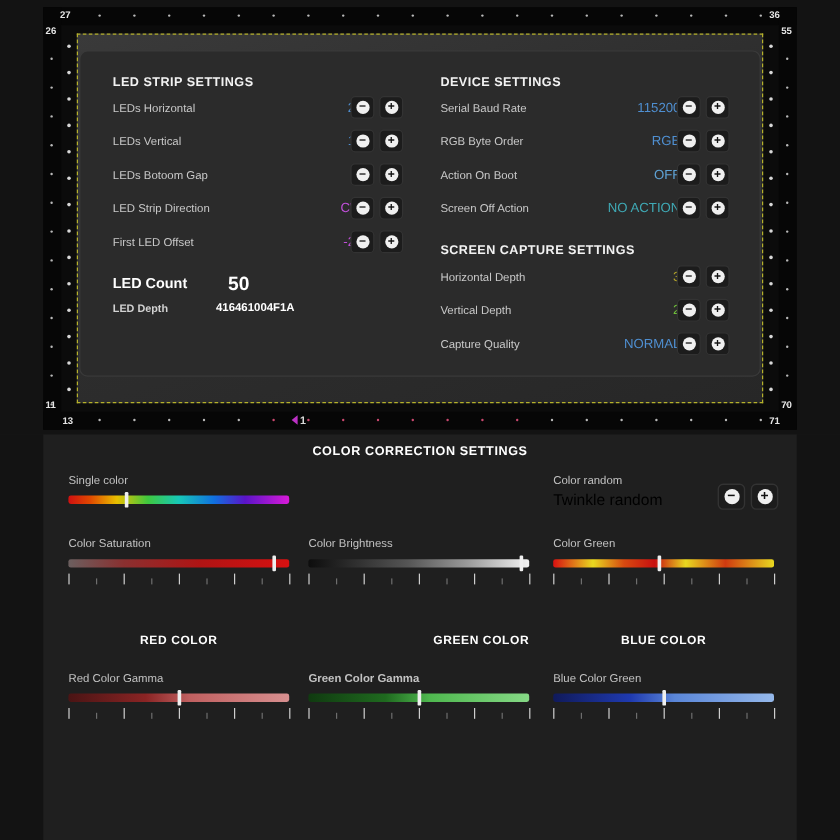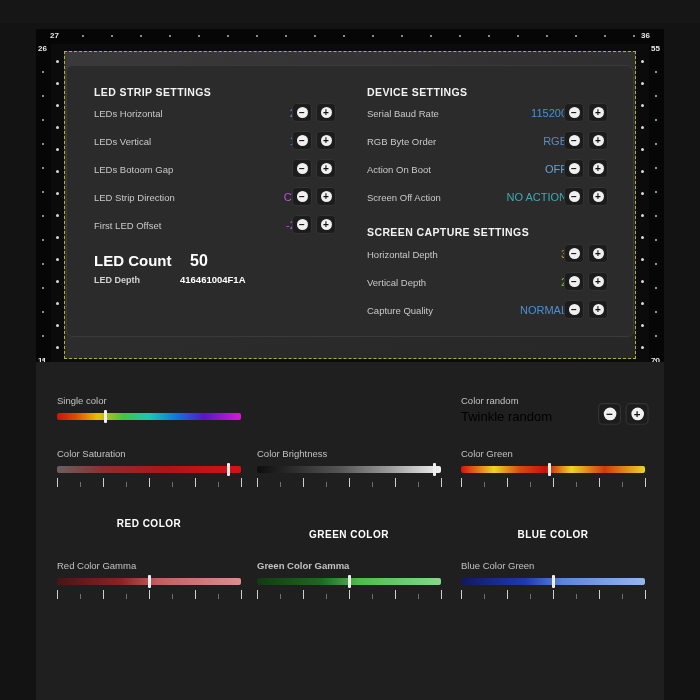--- a/index.html
+++ b/index.html
@@ -8,21 +8,20 @@
     background: #141414;
     font-family: "Liberation Sans", sans-serif;
     overflow: hidden;
   }
   #root { position: relative; width: 700px; height: 700px; background: #161616; }
 
   
   .preview-wrap {
     position: absolute; left: 0; top: 0; width: 700px; height: 362px;
     background: #131313;
-    margin-top: 23px;
   }
   
   .ruler {
     position: absolute; background: #060606; color: #d9d9d9;
     font-size: 8px; font-weight: bold; line-height: 1;
   }
   .ruler-top    { left: 36px;  top: 6px;   width: 628px; height: 15px; }
   .ruler-bottom { left: 36px;  top: 343px; width: 628px; height: 15px; }
   .ruler-left   { left: 36px;  top: 6px;   width: 15px;  height: 352px; }
   .ruler-right  { left: 649px; top: 6px;   width: 15px;  height: 352px; }
@@ -72,21 +71,21 @@
   .sbtn {
     width: 20px; height: 19px; border-radius: 4px; background: #1c1c1c;
     border: 1px solid #333; display: flex; align-items: center; justify-content: center;
   }
   .sglyph {
     width: 11px; height: 11px; border-radius: 50%; background: #f0f0f0;
     color: #111; font-size: 10px; font-weight: bold; line-height: 10px; text-align: center;
     display: flex; align-items: center; justify-content: center;
   }
 
-  .ledcount-title { position: absolute; color: #ffffff; font-size: 15px; font-weight: bold; }
+  .ledcount-title { position: absolute; color: #ffffff; font-size: 12px; font-weight: bold; }
   .ledcount-val   { position: absolute; color: #ffffff; font-size: 16px; font-weight: bold; }
   .ledhdr-label   { position: absolute; color: #d2d2d2; font-size: 9px; font-weight: bold; }
   .ledhdr-val     { position: absolute; color: #ffffff; font-size: 9.5px; font-weight: bold; }
 
   
   .cc {
     position: absolute; left: 0; top: 362px; width: 700px; height: 338px;
     background: #1f1f1f;
   }
   .cc-side-l { position: absolute; left: 0; top: 362px; width: 36px; height: 338px; background: #131313; }
@@ -369,20 +368,21 @@
       <div class="rdot" style="left: 655px; top: 264px;"></div>
       <div class="rdot" style="left: 655px; top: 288px;"></div>
       <div class="rdot" style="left: 655px; top: 312px;"></div>
       <div class="rdot" style="left: 655px; top: 336px;"></div>
     </div>
 
   <div class="cc"></div>
   <div class="cc-side-l"></div>
   <div class="cc-side-r"></div>
 
+  <div class="cc-title">COLOR CORRECTION SETTINGS</div>
 
   <div class="sl-label" style="left:57px; top:395px;">Single color</div>
   <div class="sl-bar" id="single-color-bar" style="left: 57px; top: 413px; width: 184px; background: linear-gradient(90deg, rgb(208, 16, 16) 0%, rgb(224, 74, 0) 10%, rgb(232, 192, 0) 22%, rgb(63, 200, 63) 36%, rgb(23, 200, 184) 50%, rgb(16, 112, 224) 66%, rgb(90, 20, 200) 80%, rgb(216, 26, 216) 100%);"></div>
   <div class="sl-handle" style="left:104px; top:410px;"></div>
 
   <div class="ce-label" style="left:461px; top:395px;">Color random</div>
   <div class="ce-value" style="left:461px; top:409px;">Twinkle random</div>
 
   <div id="cc-sliders-host">
       <div class="sl-label" style="left: 57px; top: 448px;">Color Saturation</div>
@@ -422,36 +422,36 @@
         <div class="tick major" style="left: 46px;"></div>
         <div class="tick minor" style="left: 69px;"></div>
         <div class="tick major" style="left: 92px;"></div>
         <div class="tick minor" style="left: 115px;"></div>
         <div class="tick major" style="left: 138px;"></div>
         <div class="tick minor" style="left: 161px;"></div>
         <div class="tick major" style="left: 184px;"></div>
       </div>
     </div>
   <div id="cc-groups-host">
-      <div class="grp-title" style="left: 57px; top: 518px; width: 184px;">RED COLOR</div>
+      <div class="grp-title" style="left: 57px; top: 529px; width: 184px;">RED COLOR</div>
       <div class="sl-label" style="left: 57px; top: 560px;">Red Color Gamma</div>
       <div class="sl-bar" style="left: 57px; top: 578px; width: 184px; background: linear-gradient(90deg, rgb(74, 20, 20) 0%, rgb(138, 36, 36) 35%, rgb(192, 96, 96) 55%, rgb(216, 144, 144) 100%);"></div>
       <div class="sl-handle" style="left: 148px; top: 575px;"></div>
       <div class="ticks" style="left: 57px; top: 590px; width: 184px;">
         <div class="tick major" style="left: 0px;"></div>
         <div class="tick minor" style="left: 23px;"></div>
         <div class="tick major" style="left: 46px;"></div>
         <div class="tick minor" style="left: 69px;"></div>
         <div class="tick major" style="left: 92px;"></div>
         <div class="tick minor" style="left: 115px;"></div>
         <div class="tick major" style="left: 138px;"></div>
         <div class="tick minor" style="left: 161px;"></div>
         <div class="tick major" style="left: 184px;"></div>
       </div>
-      <div class="grp-title" style="left: 257px; top: 529px; width: 184px;">GREEN COLOR</div>
+      <div class="grp-title" style="left: 257px; top: 529px; width: 184px; text-align: right;">GREEN COLOR</div>
       <div class="sl-label" style="left: 257px; top: 560px; font-weight: bold;">Green Color Gamma</div>
       <div class="sl-bar" style="left: 257px; top: 578px; width: 184px; background: linear-gradient(90deg, rgb(16, 58, 16) 0%, rgb(31, 106, 31) 35%, rgb(79, 184, 79) 55%, rgb(134, 217, 134) 100%);"></div>
       <div class="sl-handle" style="left: 348px; top: 575px;"></div>
       <div class="ticks" style="left: 257px; top: 590px; width: 184px;">
         <div class="tick major" style="left: 0px;"></div>
         <div class="tick minor" style="left: 23px;"></div>
         <div class="tick major" style="left: 46px;"></div>
         <div class="tick minor" style="left: 69px;"></div>
         <div class="tick major" style="left: 92px;"></div>
         <div class="tick minor" style="left: 115px;"></div>

